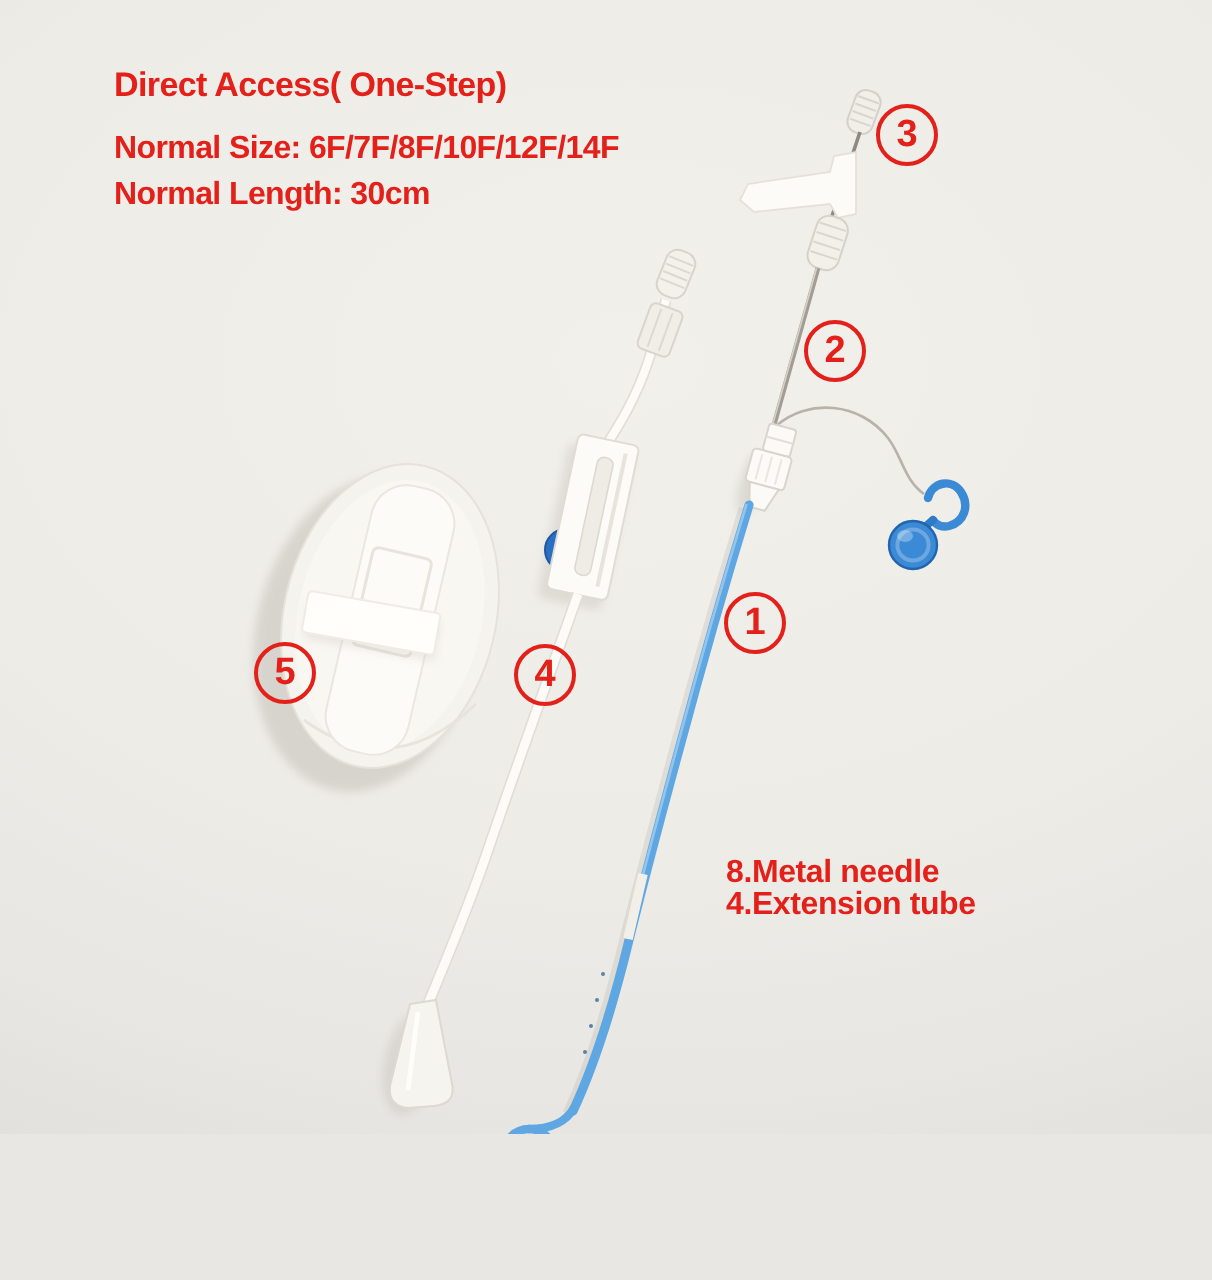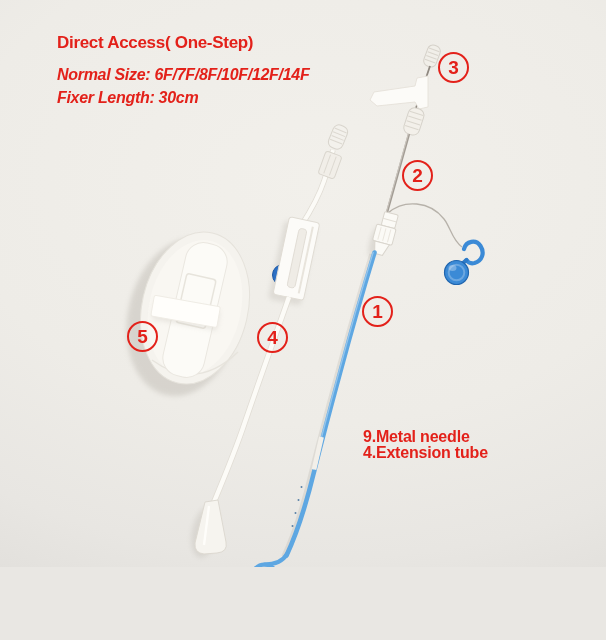--- a/index.html
+++ b/index.html
@@ -5,21 +5,21 @@
   html,body{margin:0;padding:0;}
   body{font-family:"Liberation Sans", sans-serif; background:#e9e7e3;}
   .stage{
     position:relative; width:606px; height:567px; overflow:hidden;
     background:
       radial-gradient(130% 95% at 52% 32%, #f2f0eb 0%, #eeecE7 45%, #e8e6e2 70%, #dedcd8 92%, #d6d4d0 100%);
   }
   .stage svg{position:absolute; left:0; top:0;}
   .header{position:absolute; left:57px; top:33px; color:#e3211a; font-weight:700; letter-spacing:-0.3px;}
   .header-title{font-size:17px; margin:0 0 13px 0; white-space:nowrap;}
-  .header-line{font-size:16px; margin:0 0 5px 0; white-space:nowrap;font-style:italic;}
+  .header-line{font-size:16px; margin:0 0 5px 0; white-space:nowrap;}
   .legend{position:absolute; left:363px; top:429px; color:#e3211a; font-weight:700; letter-spacing:-0.2px;}
   .legend-line{font-size:16px; line-height:16.2px; white-space:nowrap;}
   .badge{
     position:absolute; width:31px; height:31px; box-sizing:border-box;
     border:2px solid #e3211a; border-radius:50%;
     color:#e3211a; font-size:19px; font-weight:700;
     display:flex; align-items:center; justify-content:center;
     background:transparent;
   }
 </style>
@@ -149,25 +149,25 @@
       <circle cx="264.5" cy="577" r="12.5" fill="none" stroke="#5ea7e2" stroke-width="4.2"></circle>
       <path d="M 287 554 C 283 561 275 564.5 264.5 564.5" fill="none" stroke="#5ea7e2" stroke-width="4.2" stroke-linecap="round"></path>
       <path d="M 271 588 C 275 593 276.5 598 274.5 602.5" fill="none" stroke="#5ea7e2" stroke-width="3.2" stroke-linecap="round"></path>
       <path d="M 272 598 L 277.5 596 L 274.5 604.5 Z" fill="#5ea7e2"></path>
     </g>
   </svg>
 
   <div class="header">
     <div class="header-title">Direct Access( One-Step)</div>
     <div class="header-line">Normal Size: 6F/7F/8F/10F/12F/14F</div>
-    <div class="header-line">Fixer Length: 30cm</div>
+    <div class="header-line">Normal Length: 30cm</div>
   </div>
 
   <div class="legend">
-    <div class="legend-line">9.Metal needle</div>
+    <div class="legend-line">8.Metal needle</div>
     <div class="legend-line">4.Extension tube</div>
   </div>
 
   <div class="badge" style="left:362px; top:296px;">1</div>
   <div class="badge" style="left:402px; top:160px;">2</div>
   <div class="badge" style="left:438px; top:52px;">3</div>
   <div class="badge" style="left:257px; top:322px;">4</div>
   <div class="badge" style="left:127px; top:321px;">5</div>
 
 </div>

